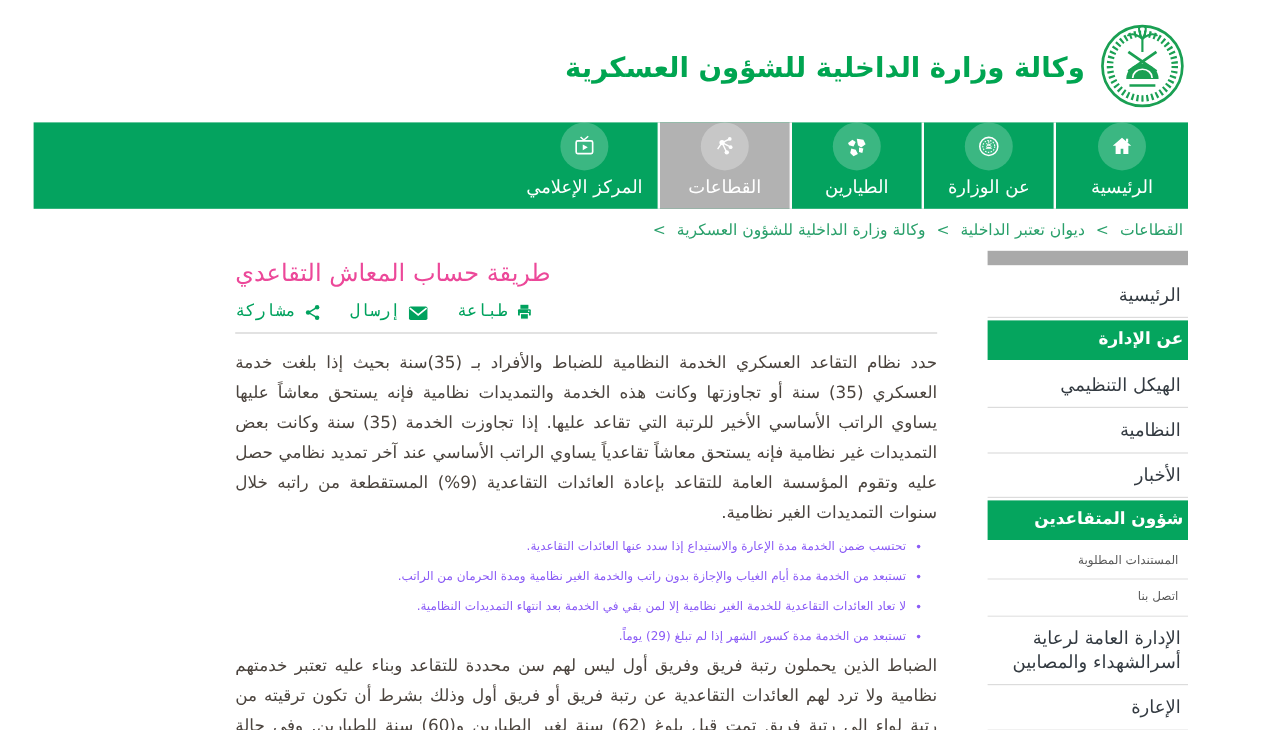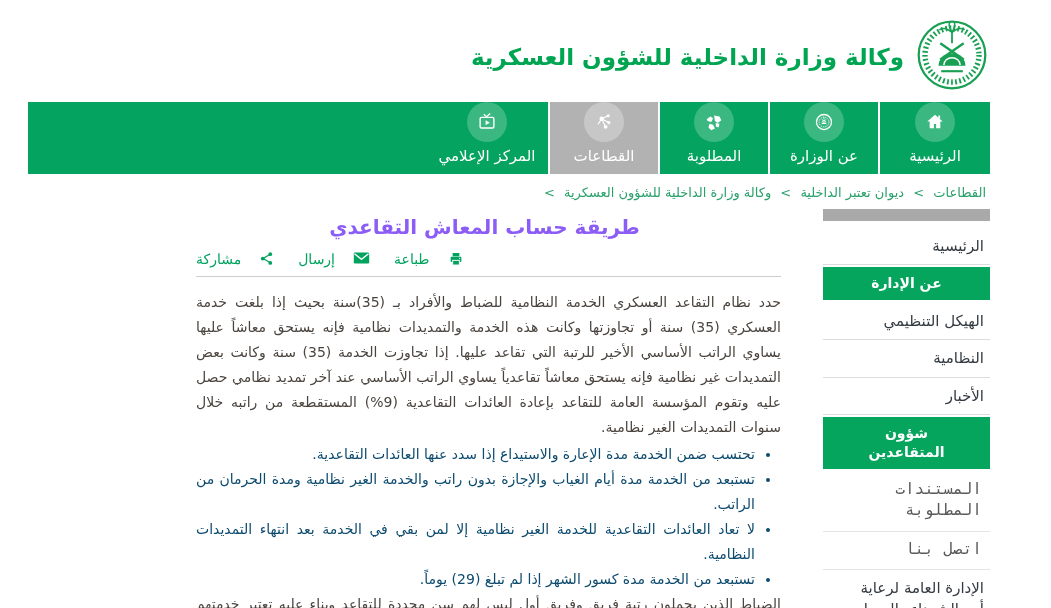--- a/index.html
+++ b/index.html
@@ -35,34 +35,34 @@
   
   .main { display:flex; align-items:flex-start; }
 
   
   .sidebar { width:167px; flex:0 0 167px; }
   .sidebar-top-bar { height:12px; background:#a9a9a9; margin-bottom:7px; }
   .side-list { list-style:none; }
   .side-item { padding:8px 6px 8px 0; font-size:15px; color:#333a41; border-bottom:1px solid #dcdcdc;
                text-align:right; cursor:pointer; line-height:1.35; }
   .side-item.active { background:#05a55e; color:#fff; font-weight:700; font-size:14px;
-                      padding:7px 27px; border-bottom:none; margin:2px 0 3px;text-align:center; }
-  .side-item.sub { font-size:16px; color:#5a5a5a; padding:8px 8px 8px 0; border-bottom:1px solid #e3e3e3;font-family:Liberation Mono, monospace; }
+                      padding:7px 4px; border-bottom:none; margin:2px 0 3px; }
+  .side-item.sub { font-size:10px; color:#5a5a5a; padding:8px 8px 8px 0; border-bottom:1px solid #e3e3e3; }
 
   
   .article { width:585px; margin-right:42px; padding-top:4px; }
-  .article-title { font-size:20px; font-weight:700; color:#8b5cf6; text-align:center; padding:2px 8px 10px 0; }
+  .article-title { font-size:20px; font-weight:400; color:#ec4899; text-align:left; padding:2px 8px 10px 0; }
   .action-bar { display:flex; justify-content:flex-end; align-items:center; gap:24px;
                 border-bottom:1px solid #cfcfcf; padding:2px 0 9px; }
-  .action-btn { display:flex; align-items:flex-start; gap:18px; color:#00a25e; font-size:14px;
-                background:none; border:none; cursor:pointer; font-family:Liberation Sans, sans-serif; }
+  .action-btn { display:flex; align-items:flex-end; gap:6px; color:#00a25e; font-size:14px;
+                background:none; border:none; cursor:pointer; font-family:Liberation Mono, monospace; }
   .action-btn svg { display:block; }
   .body-text { font-size:14px; line-height:25px; color:#4b443e; text-align:justify; margin-top:13px; }
   .bullet-list { margin:2px 26px 0 0; padding:0; list-style:disc; }
-  .bullet-list li { font-size:14px; line-height:25px; color:#0c4a6e; text-align:justify; }
+  .bullet-list li { font-size:10px; line-height:25px; color:#8b5cf6; text-align:justify; }
   .body-text.second { margin-top:0; }
 </style>
 </head>
 <body>
 
 <div class="page">
 
   <div class="shell header">
     <div class="brand">
       <span>
@@ -109,21 +109,21 @@
 
     <div class="nav-item">
       <span class="icon-circle">
         <svg width="22" height="22" viewBox="0 0 24 24">
           <path d="M4 9l4-3 3 2-2 4-4-1z" fill="#fff"></path>
           <path d="M12 5l6 1 2 4-4 3-3-2z" fill="#fff"></path>
           <path d="M7 14l4 1 2 4-4 2-3-3z" fill="#fff"></path>
           <path d="M14 13l4 1-1 4-3-1z" fill="#fff"></path>
         </svg>
       </span>
-      <span>المطلوبة</span>
+      <span>الطيارين</span>
     </div>
 
     <div class="nav-item active">
       <span class="icon-circle">
         <svg width="22" height="22" viewBox="0 0 24 24" fill="none">
           <path d="M9.5 8.5 16 5.5 M9.5 8.5 17 12.5 M9.5 8.5 13.5 17 M9.5 8.5 5.5 14.5" stroke="#fff" stroke-width="1.3"></path>
           <circle cx="9.5" cy="8.5" r="2.4" fill="#fff"></circle>
           <circle cx="16.5" cy="5.2" r="1.7" fill="#fff"></circle>
           <circle cx="17.3" cy="12.7" r="1.7" fill="#fff"></circle>
           <circle cx="13.8" cy="17.4" r="2" fill="#fff"></circle>
@@ -161,21 +161,21 @@
       <ul class="side-list">
         <li class="side-item">الرئيسية</li>
         <li class="side-item active">عن الإدارة</li>
         <li class="side-item">الهيكل التنظيمي</li>
         <li class="side-item">النظامية</li>
         <li class="side-item">الأخبار</li>
         <li class="side-item active">شؤون المتقاعدين</li>
         <li class="side-item sub">المستندات المطلوبة</li>
         <li class="side-item sub">اتصل بنا</li>
         <li class="side-item">الإدارة العامة لرعاية أسرالشهداء والمصابين</li>
-        <li class="side-item">تقاعديا</li>
+        <li class="side-item">الإعارة</li>
         <li class="side-item">التوظيف</li>
       </ul>
     </aside>
 
     <section class="article">
       <h1 class="article-title">طريقة حساب المعاش التقاعدي</h1>
 
       <div class="action-bar">
         <button class="action-btn">
           <span>

